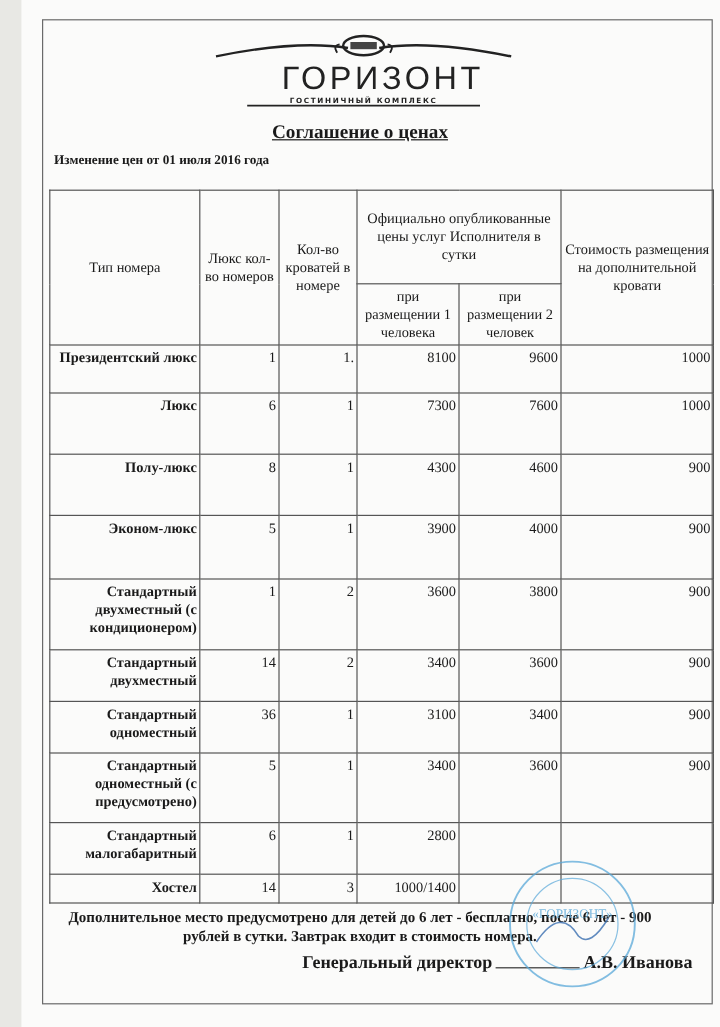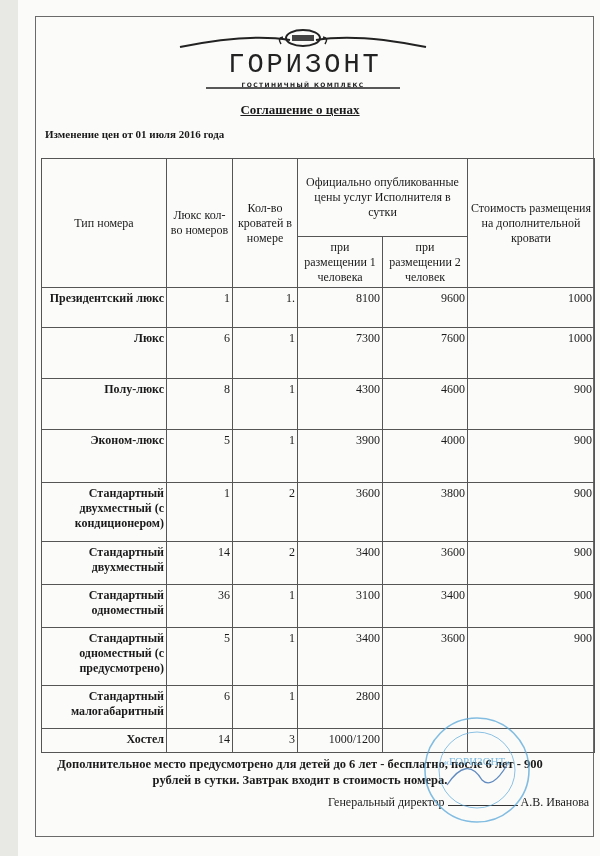--- a/index.html
+++ b/index.html
@@ -12,32 +12,32 @@
   .scan-edge { position: absolute; left: 0; top: 0; width: 18px; height: 856px; background: #e8e8e4; }
   .page { position: absolute; left: 18px; top: 0; width: 582px; height: 856px; background: #fbfbfa; }
   .frame {
     position: absolute; left: 35px; top: 16px; width: 559px; height: 821px;
     border: 1px solid #6a6a6a; box-sizing: border-box;
   }
   
   .logo { position: absolute; left: 178px; top: 28px; width: 250px; height: 62px; }
   .logo svg { position: absolute; left: 0; top: 0; }
   .logo-name {
-    position: absolute; left: 2px; top: 22px; width: 250px; text-align: center;
-    font-family: Liberation Mono, monospace; font-size: 27px; letter-spacing: 3px;
+    position: absolute; left: 16px; top: 22px; width: 250px; text-align: center;
+    font-family: Liberation Sans, sans-serif; font-size: 27px; letter-spacing: 3px;
     font-weight: normal; color: #222;
   }
   .logo-sub {
     position: absolute; left: 0; top: 53px; width: 250px; text-align: center;
     font-family: "DejaVu Sans", sans-serif; font-size: 6px; letter-spacing: 1.4px;
     font-weight: bold; color: #222;
   }
   .doc-title {
     position: absolute; left: 0; top: 102px; width: 600px; text-align: center;
-    font-size: 13px; font-weight: bold; text-decoration: underline;
+    font-size: 16px; font-weight: bold; text-decoration: underline;
   }
   .doc-subtitle {
     position: absolute; left: 45px; top: 128px;
     font-size: 11px; font-weight: bold;
   }
   table.prices {
     position: absolute; left: 41px; top: 158px; width: 553px;
     border-collapse: collapse; table-layout: fixed;
     font-size: 12px;
   }
@@ -46,21 +46,21 @@
     line-height: 15px;
   }
   table.prices th { font-weight: normal; vertical-align: middle; }
   table.prices td { vertical-align: top; padding-top: 3px; text-align: right; }
   table.prices td.type { font-weight: bold; }
   .note {
     position: absolute; left: 40px; top: 756px; width: 520px; text-align: center;
     font-size: 12.5px; font-weight: bold; line-height: 16px;
   }
   .signature {
-    position: absolute; right: 11px; top: 795px; font-size: 12px;
+    position: absolute; right: 23px; top: 795px; font-size: 15px; font-weight: bold;
   }
   .signature .line { display: inline-block; width: 70px; border-bottom: 1px solid #333; margin: 0 3px; vertical-align: baseline; }
   .stamp { position: absolute; left: 422px; top: 715px; width: 110px; height: 110px; }
 </style>
 </head>
 <body>
 
 <div class="scan-edge"></div>
 <div class="page"></div>
 <div class="frame"></div>
@@ -174,21 +174,21 @@
         <td>6</td>
         <td>1</td>
         <td>2800</td>
         <td></td>
         <td></td>
       </tr>
       <tr style="height: 24px;">
         <td class="type">Хостел</td>
         <td>14</td>
         <td>3</td>
-        <td>1000/1200</td>
+        <td>1000/1400</td>
         <td></td>
         <td></td>
       </tr>
     </tbody>
 </table>
 
 <div class="note">Дополнительное место предусмотрено для детей до 6 лет - бесплатно, после 6 лет - 900 рублей в сутки. Завтрак входит в стоимость номера.</div>
 
 <div class="signature">
   <span>Генеральный директор</span><span class="line"></span><span>А.В. Иванова</span>

